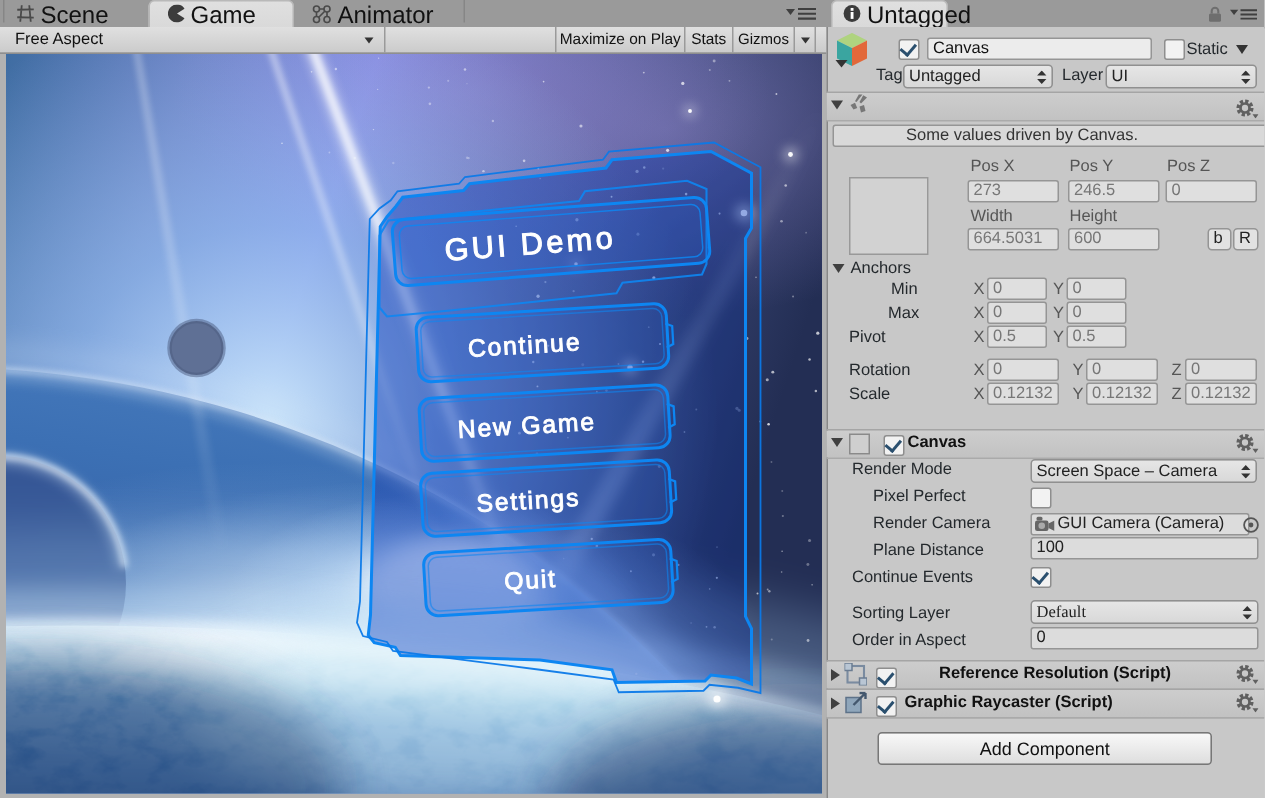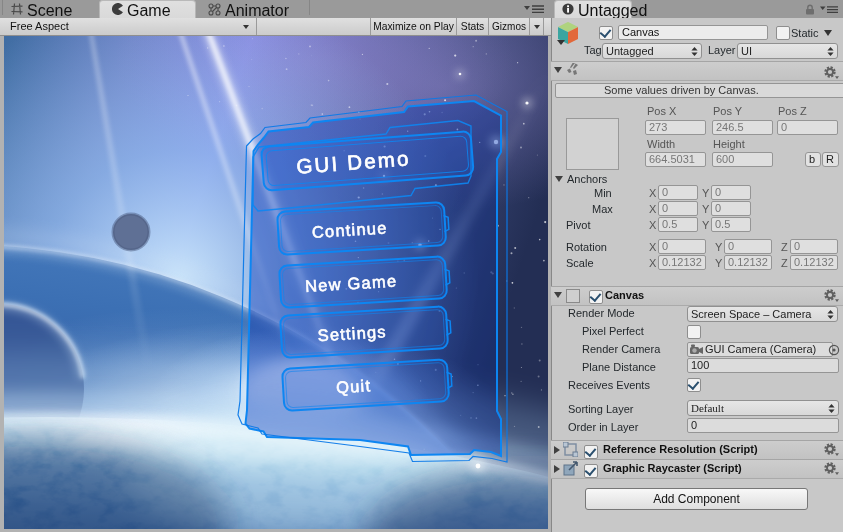--- a/index.html
+++ b/index.html
@@ -519,37 +519,37 @@
         <circle cx="4.5" cy="6.5" r="2.2" fill="#aaa"></circle>
 <path d="M9 5 L13 3 L13 10 L9 8 Z" fill="#666"></path>
         <rect x="1" y="0.5" width="4" height="2.5" rx="1" fill="#666"></rect>
       </svg>
 <svg class="abs" style="left:828px;top:344px" width="12" height="12" viewBox="0 0 12 12">
 <circle cx="6" cy="6" r="4.6" fill="none" stroke="#555" stroke-width="1.2"></circle>
         <circle cx="6" cy="6" r="1.6" fill="#555"></circle>
       </svg>
 <div class="lbl" style="left:582px;top:361px;">Plane Distance</div>
 <div class="field" style="left:687px;top:358px;width:144px;height:13px;line-height:13px;background:#dcdcdc;color:#222;">100</div>
-<div class="lbl" style="left:568px;top:379px;">Receives Events</div>
+<div class="lbl" style="left:568px;top:379px;">Continue Events</div>
 <div class="chk on" style="left:687px;top:378px;"></div>
 <div class="lbl" style="left:568px;top:403px;">Sorting Layer</div>
 <div class="drop" style="left:687px;top:400px;width:144px;height:14px;line-height:14px;font-family:Liberation Serif, serif;">Default<svg style="position:absolute;right:3px;top:2.5px" width="7" height="9" viewBox="0 0 7 9">
           <path d="M3.5 0 L6.6 3.4 L0.4 3.4 Z M3.5 9 L6.6 5.6 L0.4 5.6 Z" fill="#333"></path>
         </svg></div>
-<div class="lbl" style="left:568px;top:421px;">Order in Layer</div>
+<div class="lbl" style="left:568px;top:421px;">Order in Aspect</div>
 <div class="field" style="left:687px;top:418px;width:144px;height:13px;line-height:13px;background:#dcdcdc;color:#222;">0</div>
 <div class="hdr" style="left:551px;top:440px;"></div>
 <div class="tri-r" style="left:554px;top:446px;"></div>
 <svg class="abs" style="left:563px;top:442px" width="15" height="15" viewBox="0 0 15 15">
 <rect x="2" y="2" width="11" height="11" fill="none" stroke="#7a8ba0" stroke-width="1.4"></rect>
 <rect x="0" y="0" width="5" height="5" fill="#b9c6d4" stroke="#6b7c91" stroke-width="1"></rect>
 <rect x="10" y="10" width="5" height="5" fill="#b9c6d4" stroke="#6b7c91" stroke-width="1"></rect>
       </svg>
 <div class="chk on" style="left:584px;top:445px;"></div>
-<div class="hdrtxt" style="left:603px;top:443px;text-align:center;">Reference Resolution (Script)</div>
+<div class="hdrtxt" style="left:626px;top:443px;text-align:center;">Reference Resolution (Script)</div>
 <svg class="abs" style="left:824px;top:443px" width="15" height="13" viewBox="0 0 15 13">
         <g fill="none" stroke="#606060">
           <circle cx="6" cy="6" r="4.4" stroke-width="2.6" stroke-dasharray="2.1 1.35"></circle>
           <circle cx="6" cy="6" r="3" stroke-width="1.8"></circle>
         </g>
         <path d="M11 10.2 L15 10.2 L13 13 Z" fill="#606060"></path>
       </svg>
 <div class="hdr" style="left:551px;top:459px;"></div>
 <div class="tri-r" style="left:554px;top:465px;"></div>
 <svg class="abs" style="left:563px;top:461px" width="15" height="15" viewBox="0 0 15 15">

